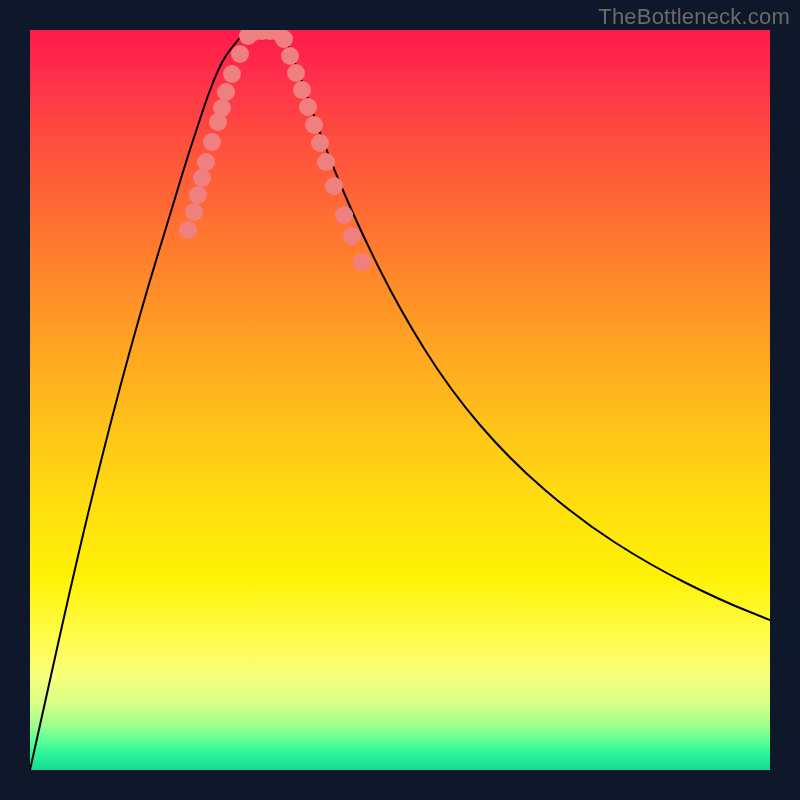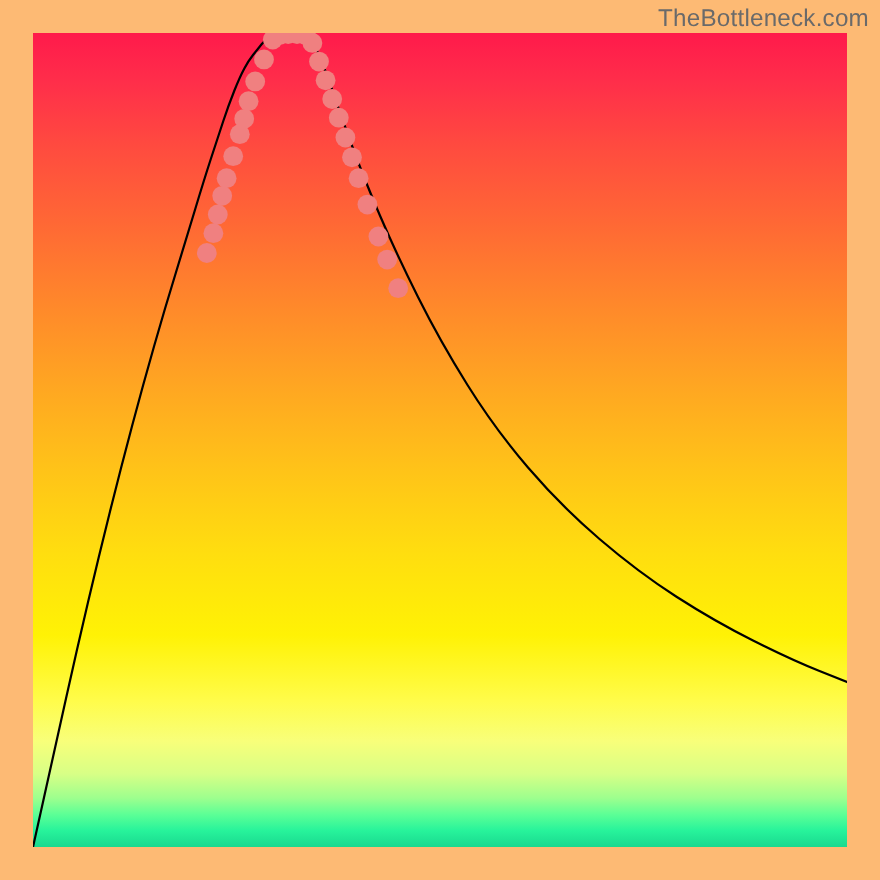--- a/index.html
+++ b/index.html
@@ -10,21 +10,21 @@
     overflow: hidden;
     background: #000;
     font-family: Arial, Helvetica, sans-serif;
   }
   .frame {
     position: absolute;
     left: 0;
     top: 0;
     width: 800px;
     height: 800px;
-    background: #fdba74;
+    background: #0f172a;
   }
   .plot-area {
     position: absolute;
     left: 30px;
     top: 30px;
     width: 740px;
     height: 740px;
     overflow: hidden;
   }
   .gradient {

